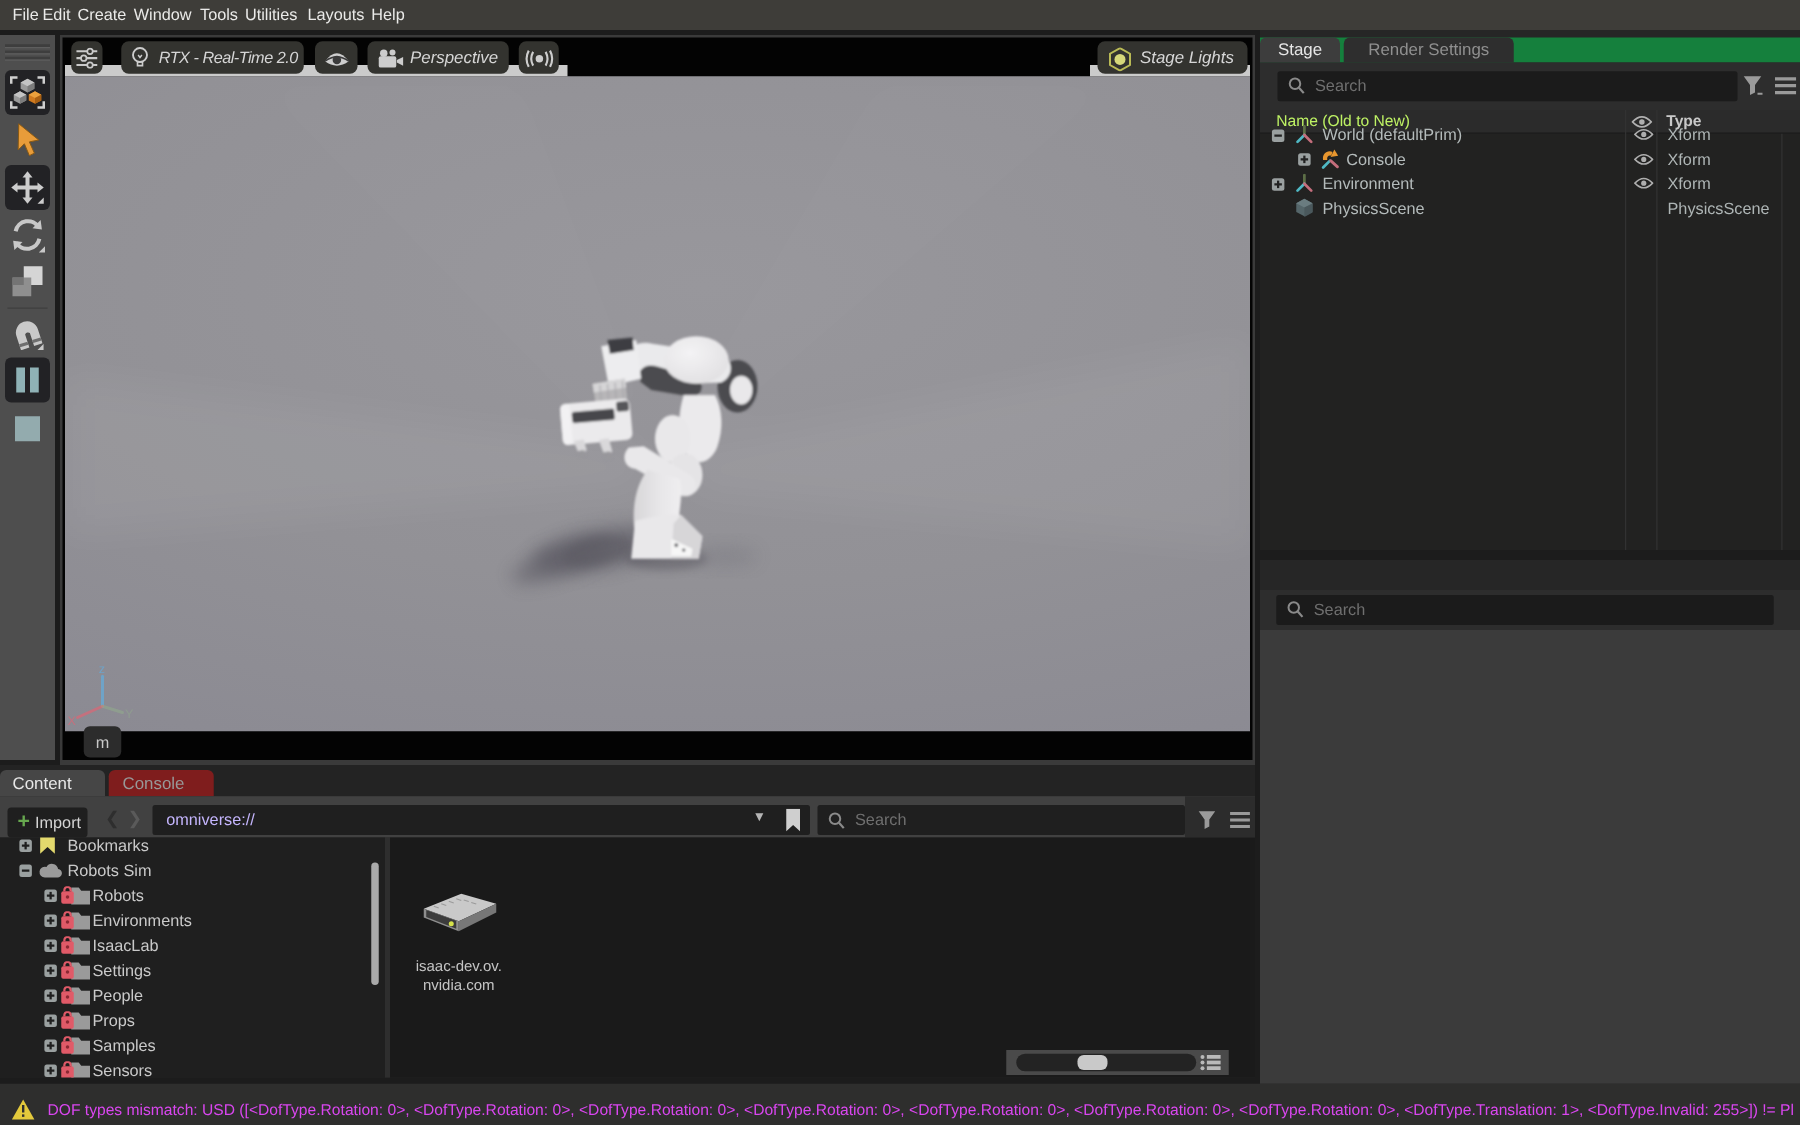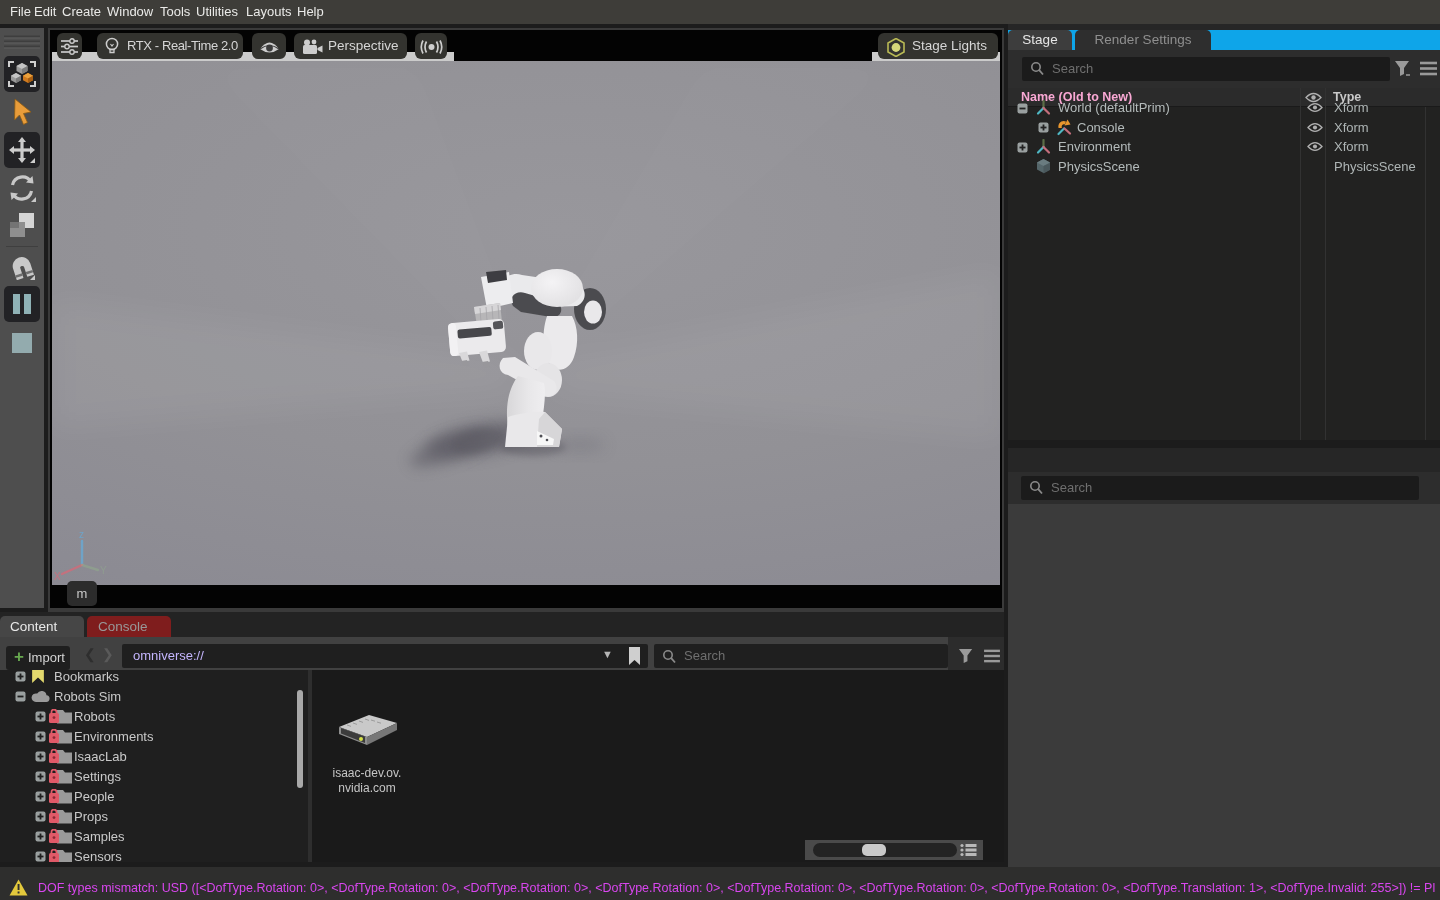--- a/index.html
+++ b/index.html
@@ -13,21 +13,21 @@
   
   #ltoolbar { position:absolute; left:0; top:28px; width:44px; height:580px; background:#4e4e4e; }
   .tbtn { position:absolute; left:4px; width:36px; height:36px; border-radius:5px; }
   .tbtn.dark { background:#222225; }
   
   #vframe { position:absolute; left:48px; top:28px; width:956px; height:584px; background:#3a3a3a; }
   #vblack { position:absolute; left:2px; top:2px; width:952px; height:578px; background:#030303; }
   #vgray { position:absolute; left:52px; top:61px; width:948px; height:524px;
     background:radial-gradient(120% 95% at 54% 32%, #98979c 0%, #929196 48%, #888791 100%); overflow:hidden; }
   .vpbtn { position:absolute; top:33px; height:26px; background:#33332f; border-radius:6px;
-    color:#d6d6d6; font-size:13.5px; line-height:26px; white-space:nowrap; }
+    color:#d6d6d6; font-size:13.5px; line-height:26px; white-space:nowrap;font-style:italic; }
   
   #rpanel { position:absolute; left:1008px; top:24px; width:432px; height:843px; background:#262626; }
   .tabbar { position:absolute; left:0; width:100%; background:#222222; }
   .tab { position:absolute; top:0; height:100%; font-size:13.5px; text-align:center; }
   .tab.on { background:#3d3d3d; color:#e6e6e6; border-radius:5px 5px 0 0; }
   .tab.off { background:#2e2e2e; color:#8f8f8f; border-radius:5px 5px 0 0; }
   .searchbox { position:absolute; background:#1b1b1b; border-radius:2px; color:#6f6f6f;
     font-size:13px; }
   .searchbox .mag { position:absolute; left:8px; top:4px; }
   .searchbox .ph { position:absolute; left:30px; top:4px; }
@@ -291,21 +291,21 @@
 <div class="vpbtn" style="left:878px;width:120px;padding-left:34px">Stage Lights</div>
 <svg class="abs" style="left:886px;top:38px" width="20" height="19" viewBox="0 0 20 19">
   <path d="M10 0.5 L18 5 V14 L10 18.5 L2 14 V5 Z" fill="none" stroke="#b9ba55" stroke-width="1.6"></path>
   <circle cx="10" cy="9.5" r="4.4" fill="#d6d87a"></circle>
 </svg>
 
 <div class="abs" style="left:67px;top:581px;width:30px;height:25px;background:#2c2c2c;border-radius:5px;color:#c9c9c9;font-size:13px;text-align:center;line-height:25px">m</div>
 
 <div id="rpanel">
 
-  <div class="tabbar" style="top:6px;height:20px;background:#0ea5e9">
+  <div class="tabbar" style="top:6px;height:20px;background:#15803d">
     <div class="tab on" style="left:0px;width:64px;line-height:20px">Stage</div>
     <div class="tab off" style="left:67px;width:136px;line-height:20px">Render Settings</div>
   </div>
   <div class="abs" style="left:0;top:26px;width:432px;height:38px;background:#2d2d2d"></div>
   <div class="searchbox" style="left:14px;top:33px;width:368px;height:24px">
     <svg class="mag" width="14" height="15" viewBox="0 0 14 15">
         <circle cx="6" cy="6" r="4.2" fill="none" stroke="#8a8a8a" stroke-width="1.6"></circle>
         <line x1="9.2" y1="9.2" x2="13" y2="13.5" stroke="#8a8a8a" stroke-width="1.8"></line>
       </svg>
     <span class="ph">Search</span>
@@ -318,21 +318,21 @@
     <g stroke="#9a9a9a" stroke-width="2.6">
         <line x1="0" y1="2" x2="17" y2="2"></line>
         <line x1="0" y1="7.5" x2="17" y2="7.5"></line>
         <line x1="0" y1="13" x2="17" y2="13"></line>
       </g>
   </svg>
 
   <div class="abs" style="left:0;top:64px;width:432px;height:352px;background:#222221">
 
     <div class="abs" style="left:0;top:0;width:432px;height:19px;background:#2b2b2b;border-bottom:1px solid #1a1a1a">
-      <span class="abs" style="left:13px;top:2px;font-size:12.5px;color:#f9a8d4;font-weight:bold">Name (Old to New)</span>
+      <span class="abs" style="left:13px;top:2px;font-size:12.5px;color:#bef264;font-weight:normal">Name (Old to New)</span>
       <svg class="abs" style="left:297px;top:4px" width="17" height="11" viewBox="0 0 17 11">
           <path d="M1 5.5 Q8.5 -2.5 16 5.5 Q8.5 13.5 1 5.5 Z" fill="none" stroke="#b0b0b0" stroke-width="1.3"></path>
           <circle cx="8.5" cy="5.5" r="2.2" fill="#b0b0b0"></circle>
         </svg>
       <span class="abs" style="left:325px;top:2px;font-size:12.5px;color:#c9c9c9;font-weight:bold">Type</span>
     </div>
 
     <div class="abs" style="left:292px;top:0;width:1px;height:352px;background:#323232"></div>
     <div class="abs" style="left:317px;top:0;width:1px;height:352px;background:#323232"></div>
     <div class="abs" style="left:417px;top:19px;width:1px;height:333px;background:#323232"></div>

